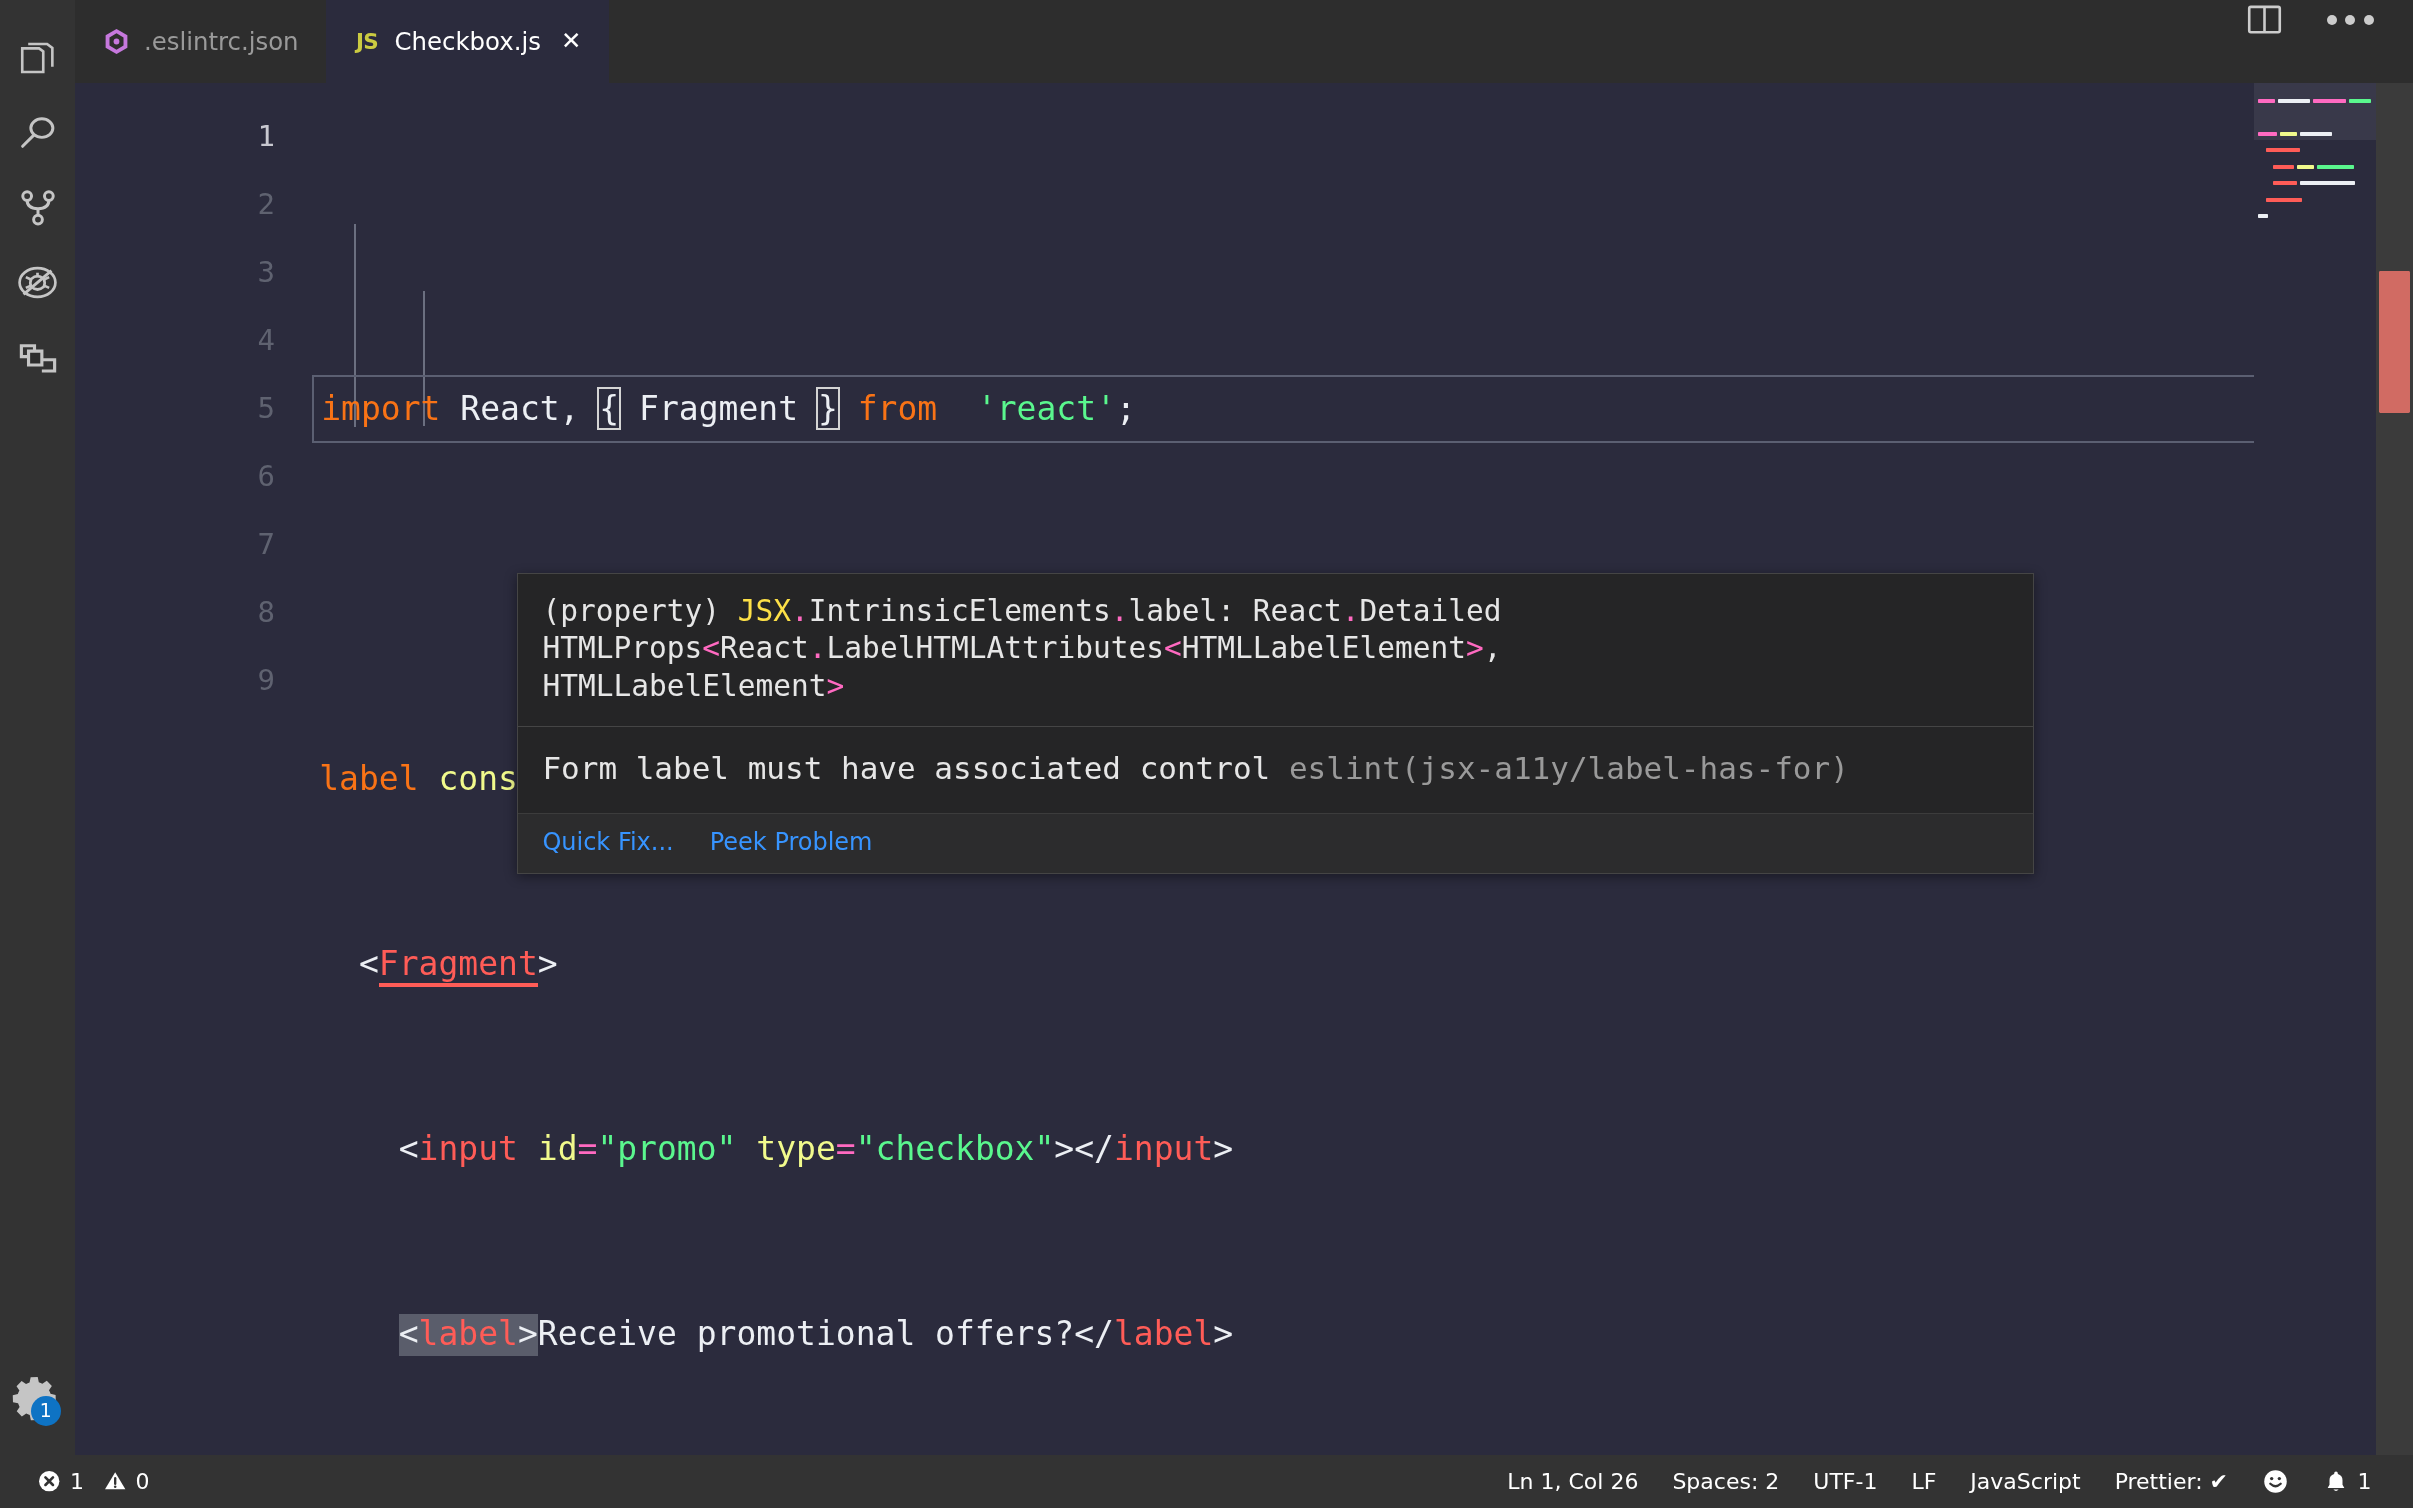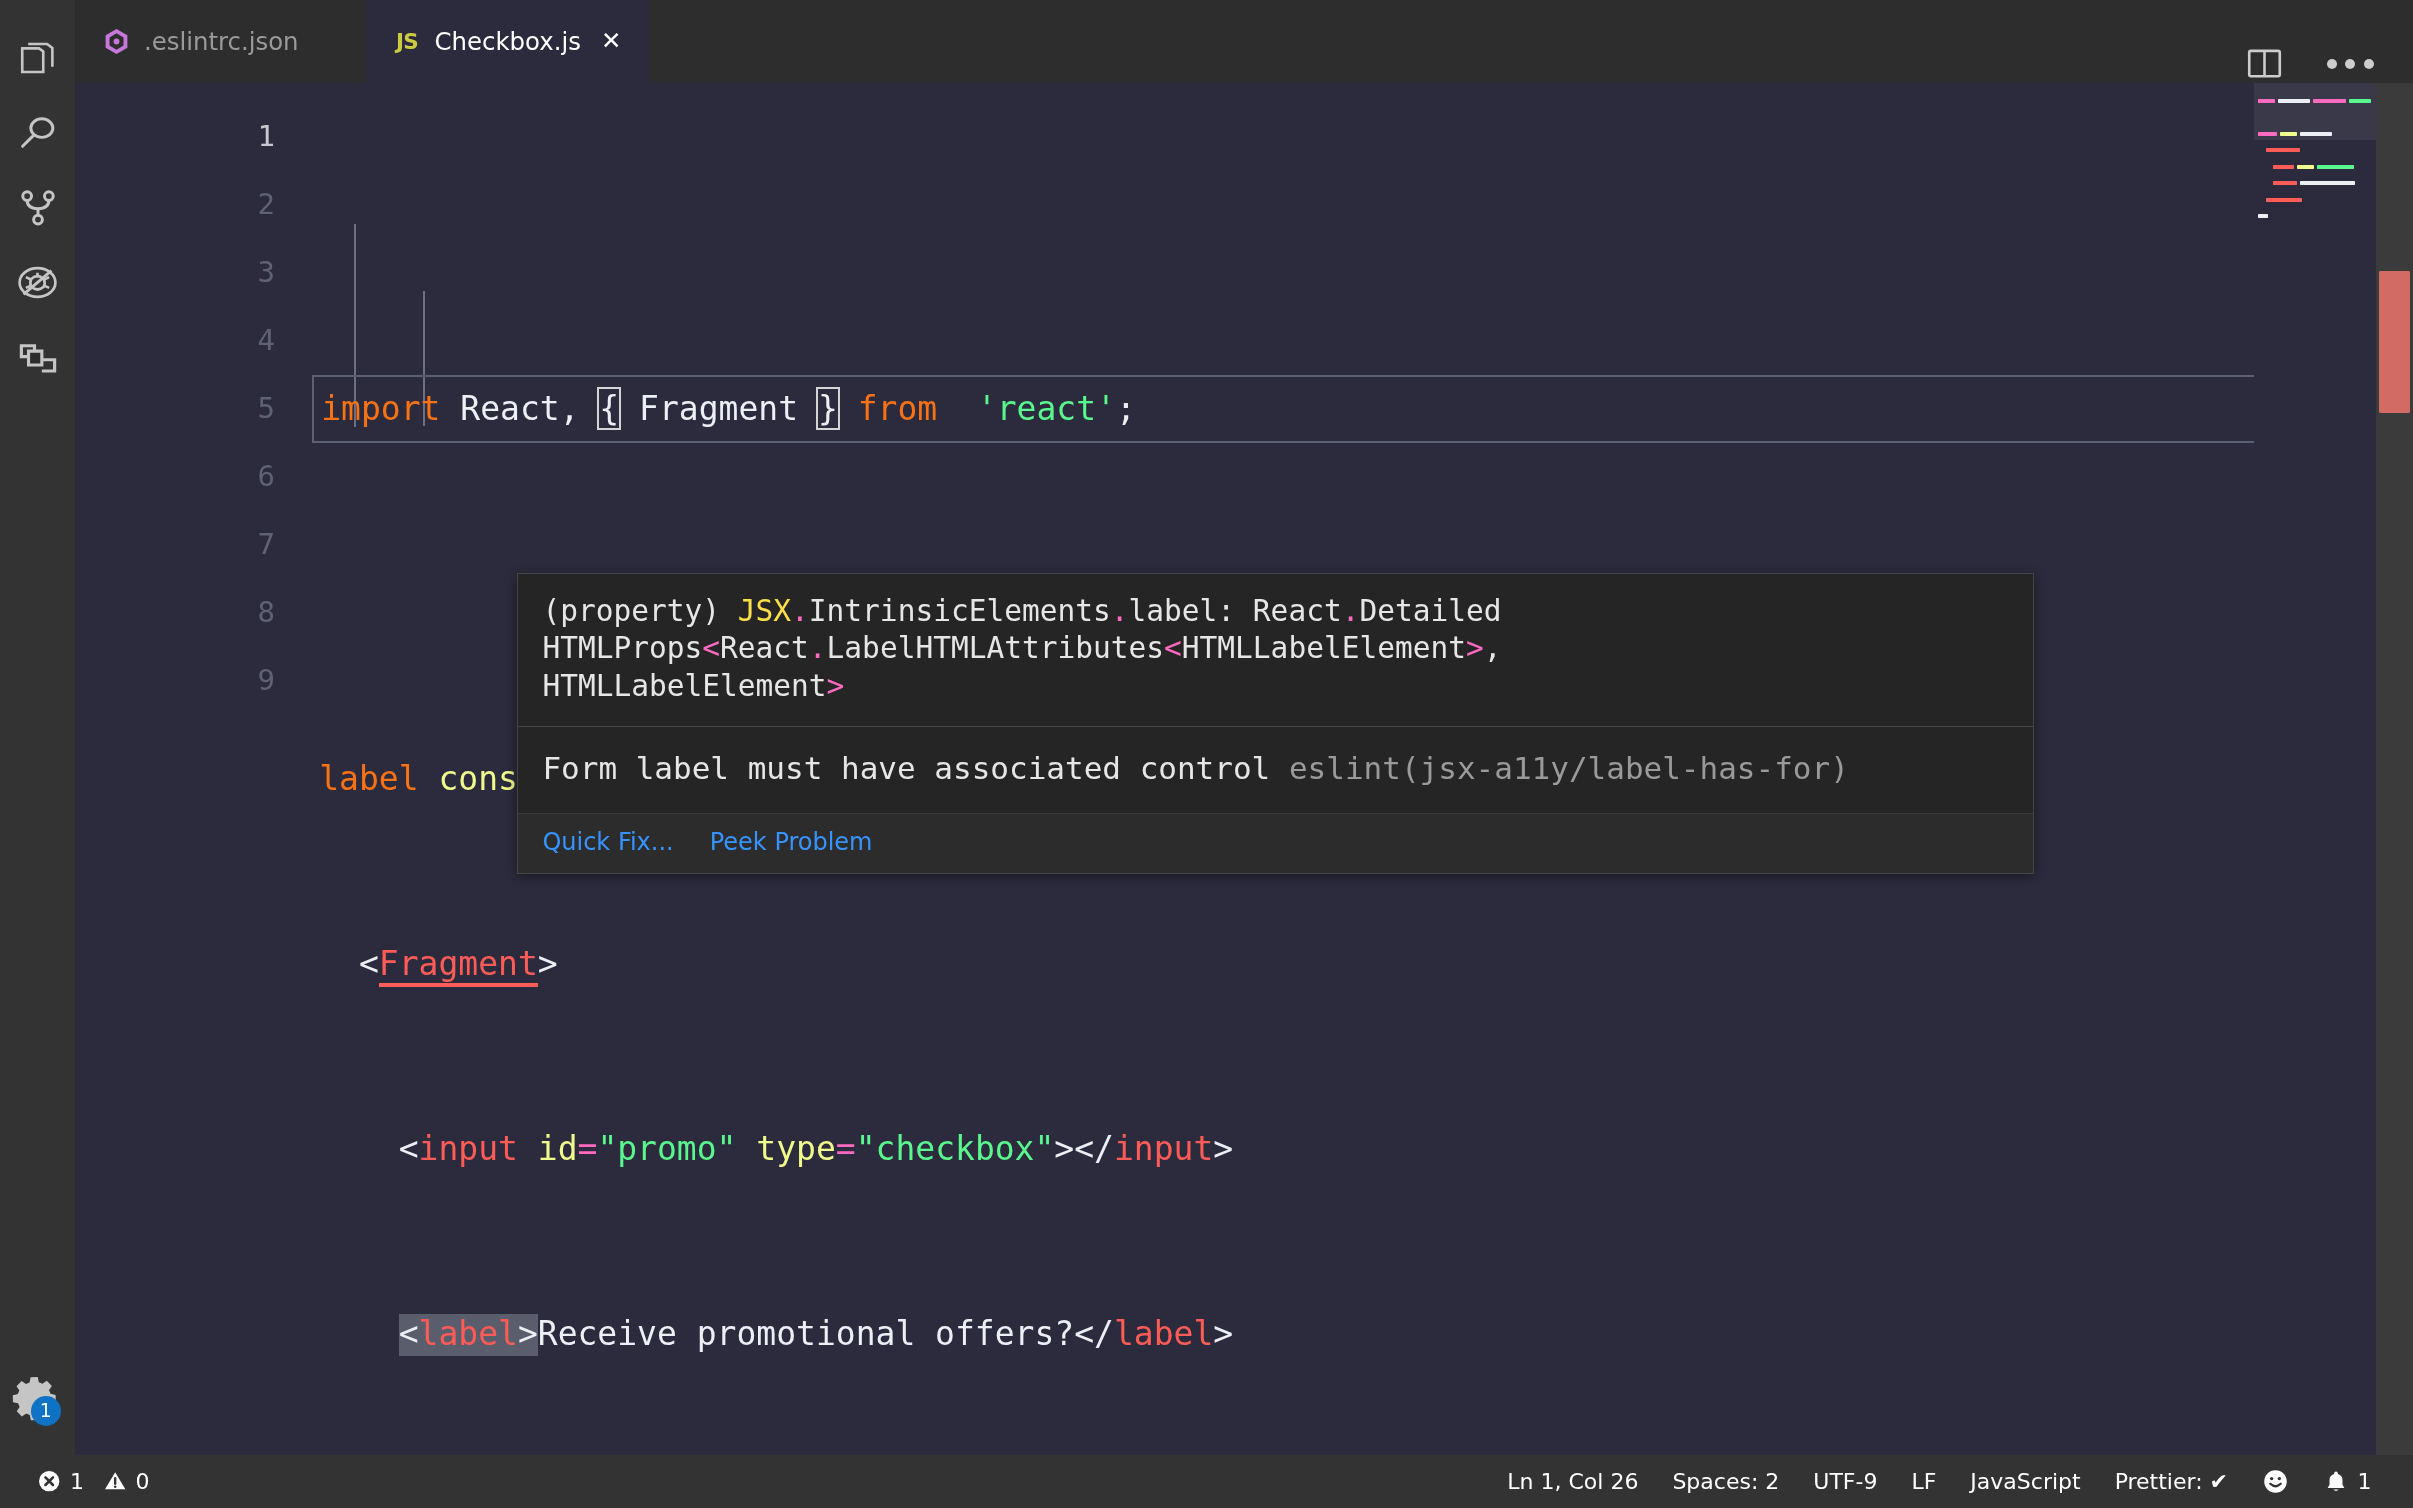--- a/index.html
+++ b/index.html
@@ -34,21 +34,21 @@
     border-radius: 50%; width: 30px; height: 30px;
     display: flex; align-items: center; justify-content: center;
     font-size: 18.7px; font-family: "DejaVu Sans", sans-serif;
     right: 14.4px; bottom: 10px; line-height: 1;
   }
 
   
   .editor-col { flex: 1 1 auto; display: flex; flex-direction: column; min-width: 0; background: #2b2b3d; position: relative; }
 
   
-  .tabbar { height: 83px; display: flex; align-items: flex-end; background: #2d2d2d; flex: 0 0 83px; position: relative; gap: 40px; }
+  .tabbar { height: 83px; display: flex; align-items: flex-start; background: #2d2d2d; flex: 0 0 83px; position: relative; }
   .tab {
     display: flex; align-items: center; gap: 13px;
     padding: 0 27px; height: 83px; cursor: pointer;
     font-size: 24.4px; font-family: "DejaVu Sans", sans-serif;
     position: relative; white-space: nowrap;
   }
   .tab.inactive { background: #2d2d2d; color: #9a9a9a; }
   .tab.active { background: #2b2b3d; color: #ffffff; }
   .tab-icon { width: 29px; height: 29px; display:flex; align-items:center; justify-content:center; flex:0 0 auto;}
   .js-badge { color: #cbcb41; font-size: 21.5px; font-weight: bold; font-family: "DejaVu Sans", sans-serif; letter-spacing: -0.7px;}
@@ -359,21 +359,21 @@
             <circle cx="12" cy="17.4" r="1.25" fill="#333333"></circle>
           </svg>
         </span>
         <span>0</span>
       </div>
     </div>
 
     <div class="sb-right">
       <div class="sb-item">Ln 1, Col 26</div>
       <div class="sb-item">Spaces: 2</div>
-      <div class="sb-item">UTF-9</div>
+      <div class="sb-item">UTF-1</div>
       <div class="sb-item">LF</div>
       <div class="sb-item">JavaScript</div>
       <div class="sb-item">Prettier: ✔</div>
       <div class="sb-item">
         <span>
           <svg width="27" height="27" viewBox="0 0 24 24">
             <circle cx="12" cy="12" r="10" fill="#ffffff"></circle>
             <circle cx="8.6" cy="9.4" r="1.5" fill="#333333"></circle>
             <circle cx="15.4" cy="9.4" r="1.5" fill="#333333"></circle>
             <path d="M7.4 14 q4.6 4.3 9.2 0" stroke="#333333" stroke-width="2.1" fill="none" stroke-linecap="round"></path>

